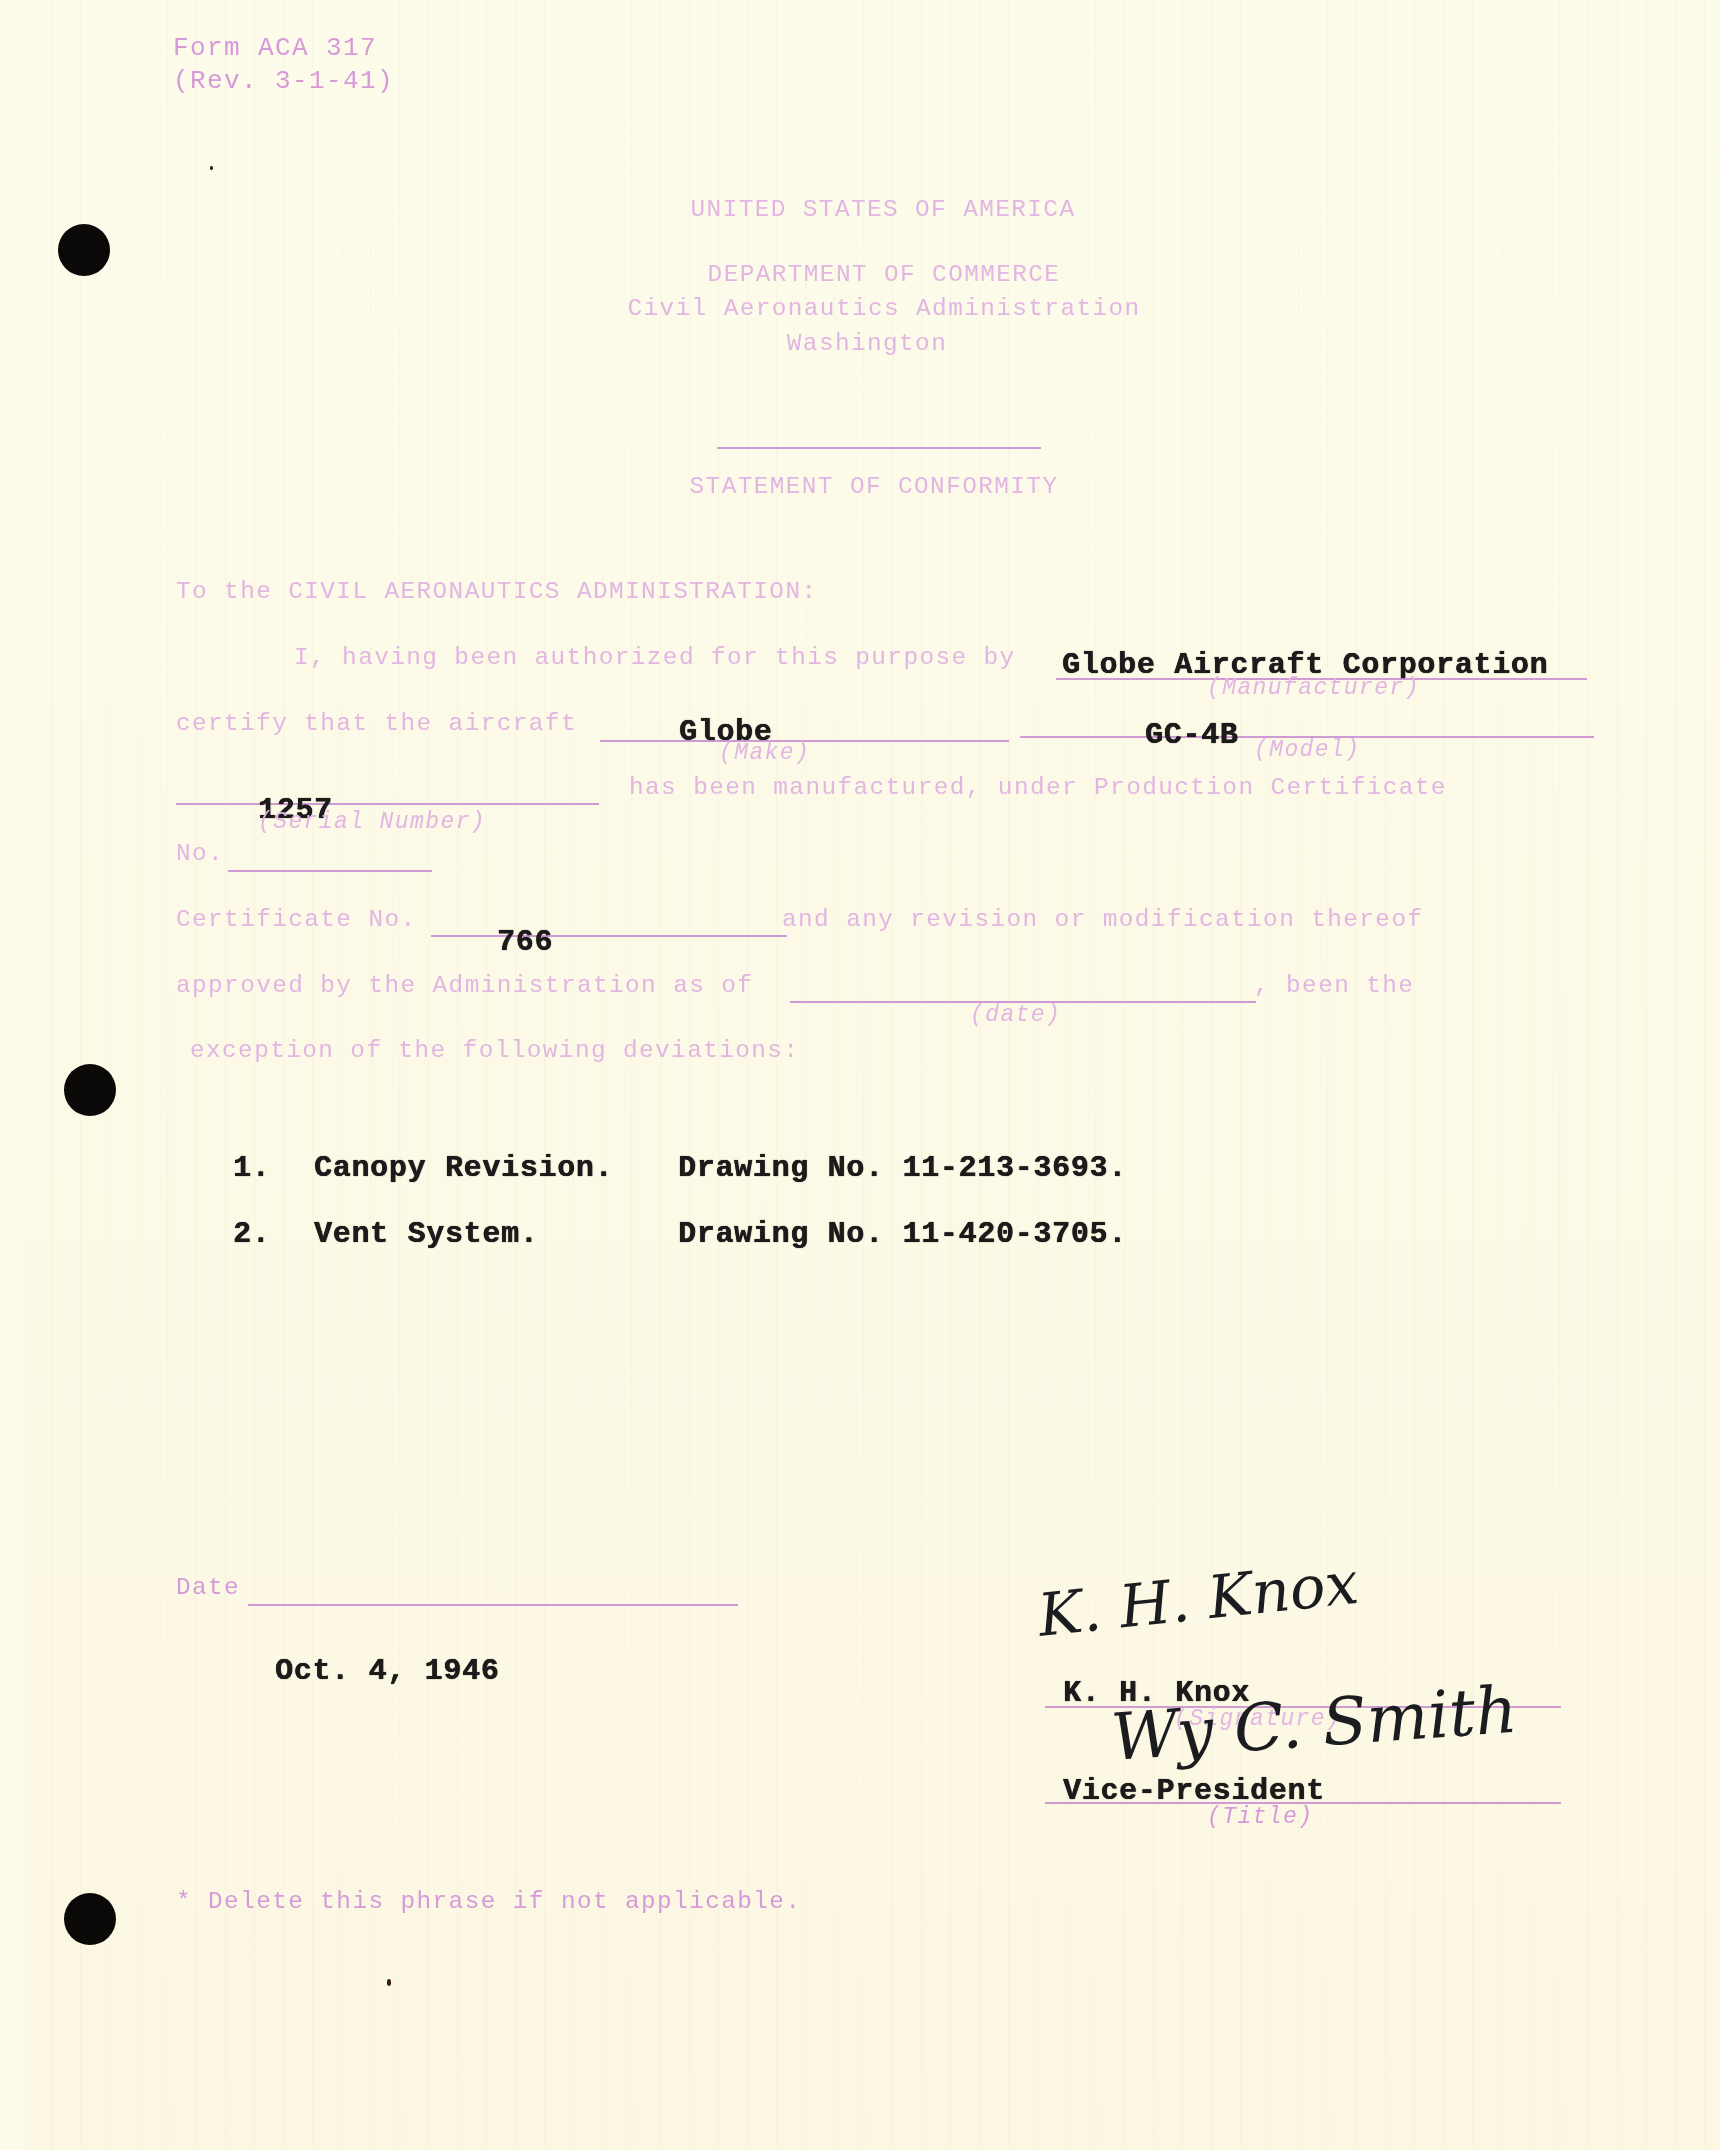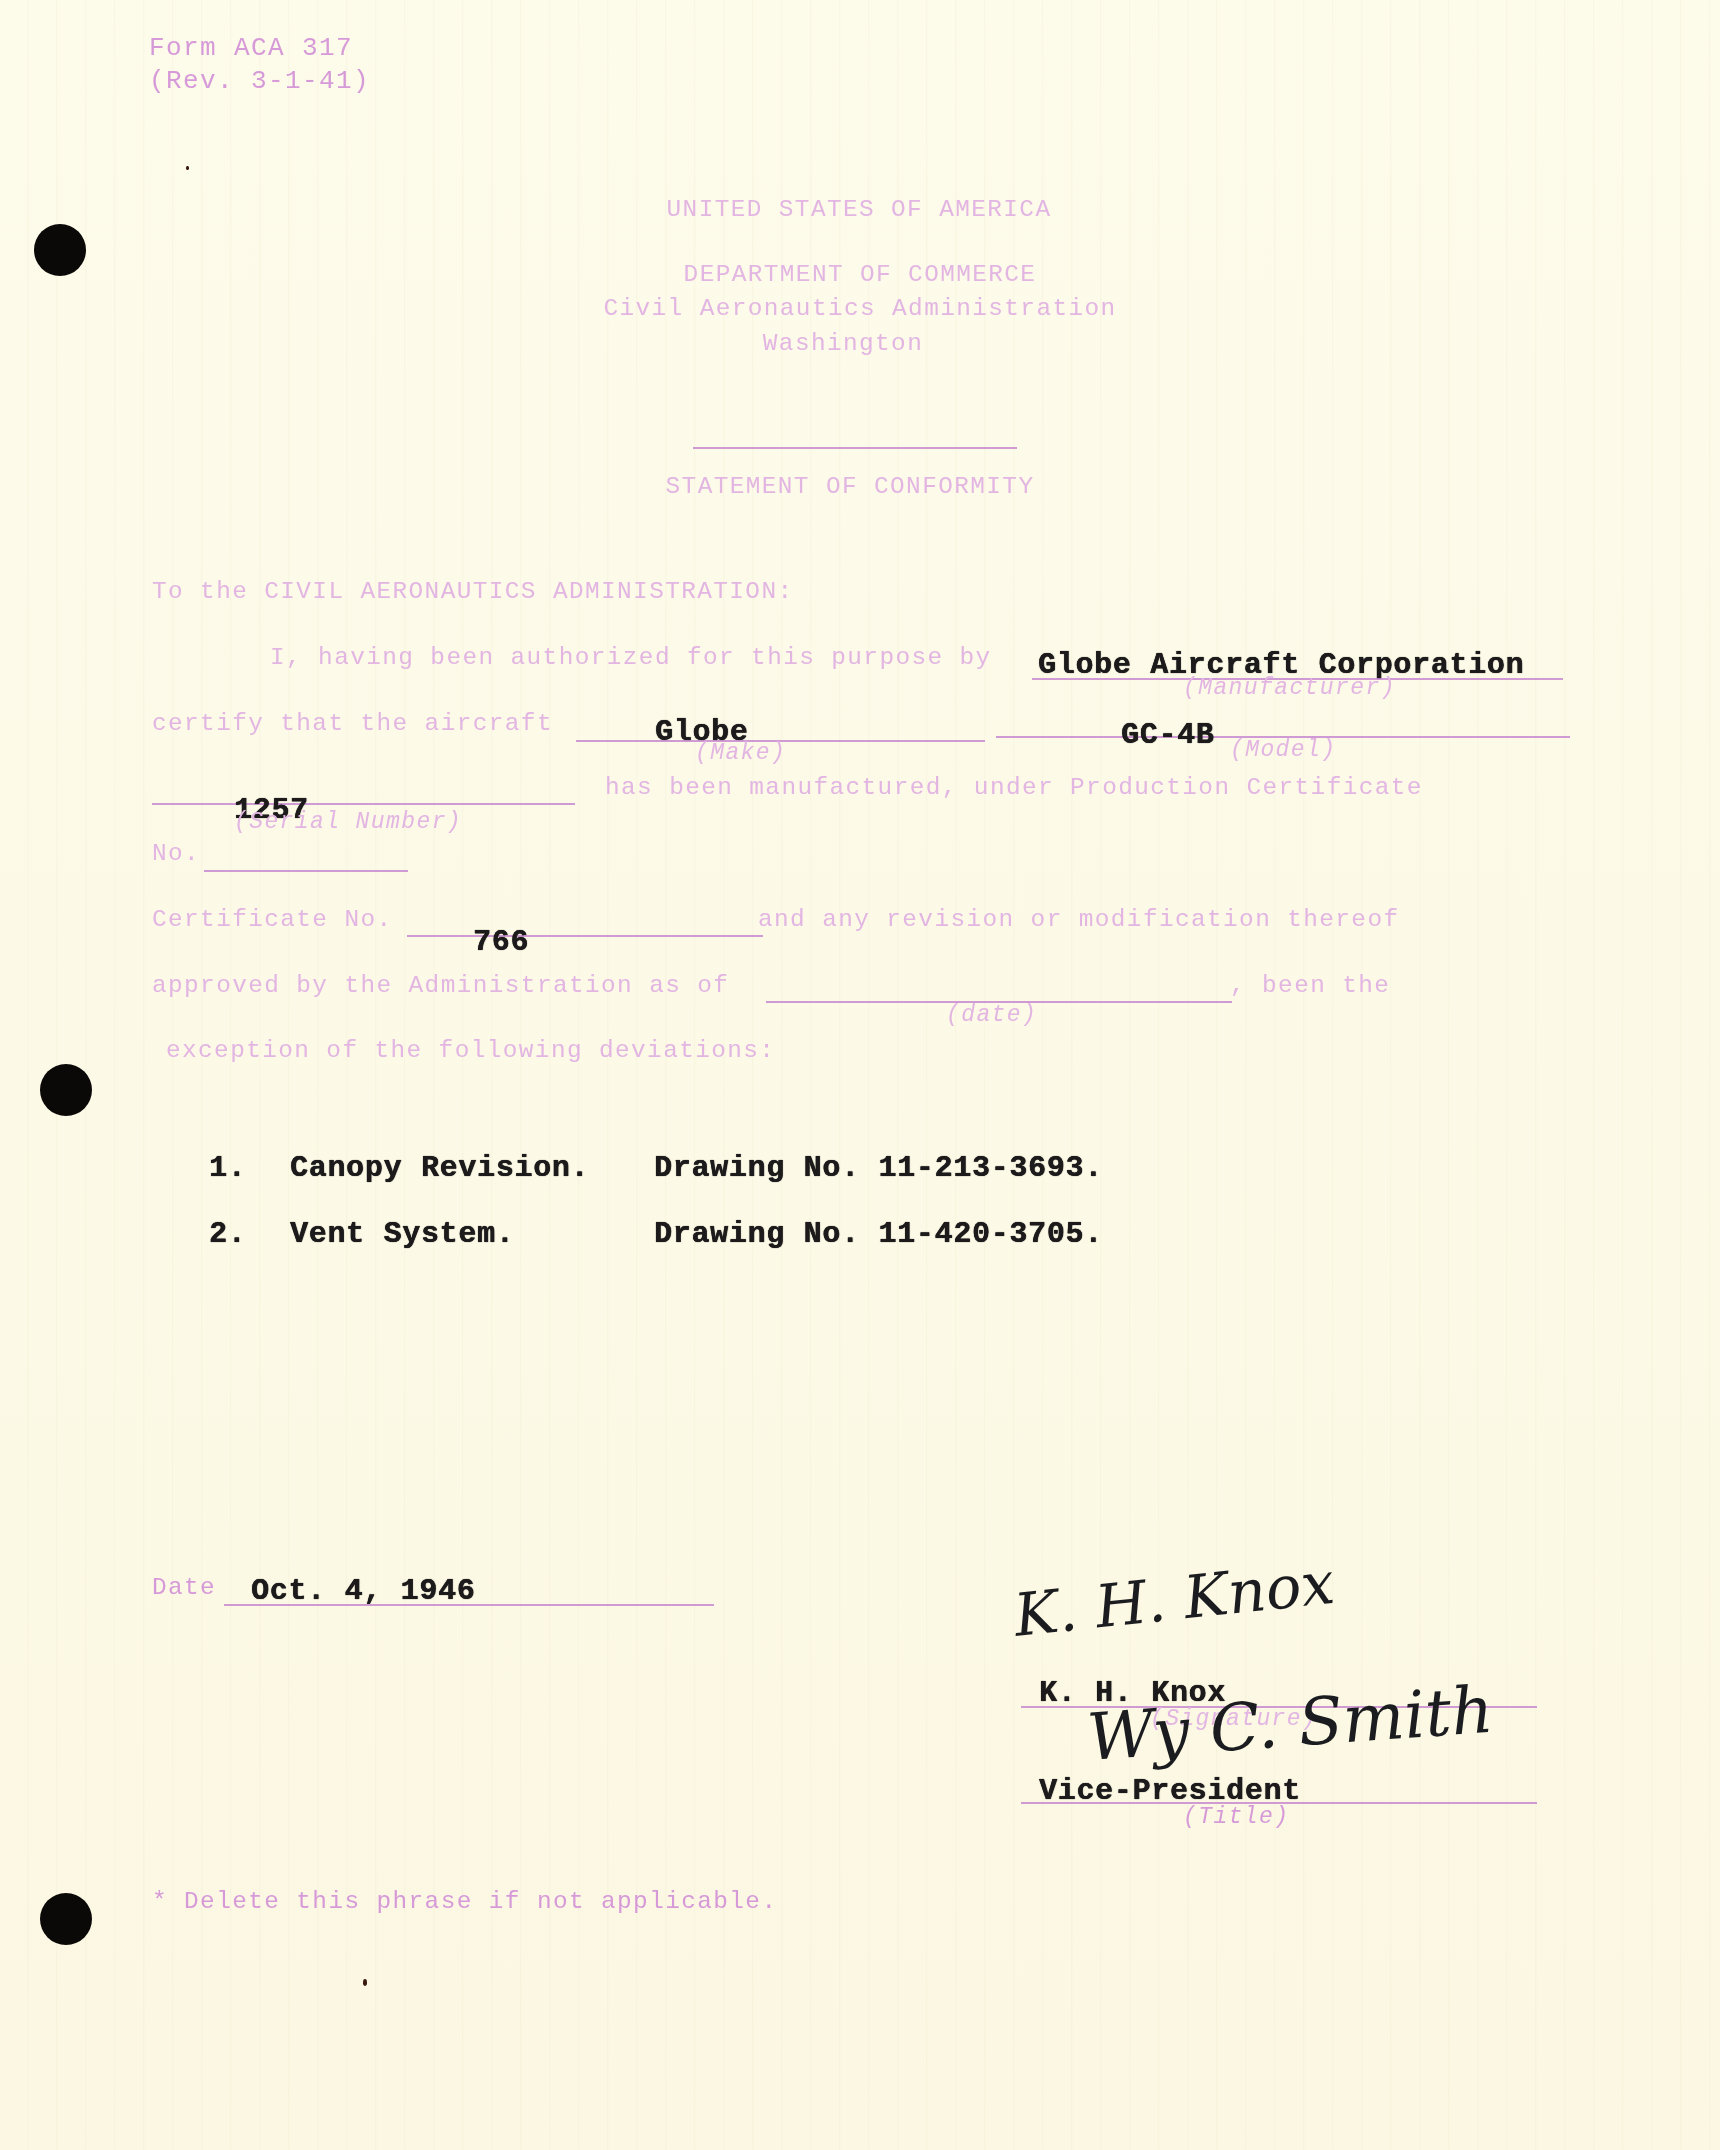--- a/index.html
+++ b/index.html
@@ -6,20 +6,21 @@
     body {
       width: 1721px; height: 2151px; position: relative; overflow: hidden;
       background: #fdfbe9;
       font-family: "Liberation Mono", "DejaVu Sans Mono", monospace;
     }
     .page {
       position: absolute; inset: 0;
       background:
         repeating-linear-gradient(90deg, rgba(230,225,190,0.0) 0px, rgba(230,225,190,0.0) 26.5px, rgba(225,220,180,0.18) 27px, rgba(230,225,190,0.0) 29px),
         linear-gradient(180deg, #fdfbea 0%, #fcf9e6 60%, #fbf7e2 100%);
+      margin-left: 24px;
     }
     .hole {
       position: absolute; width: 52px; height: 52px; border-radius: 50%;
       background: #0b0808;
     }
     .speck { position: absolute; width: 4.3px; height: 7.2px; background: #3b1a12; border-radius: 40%; }
 
     .purple {
       color: #d79ad9;
       position: absolute; white-space: pre;
@@ -109,21 +110,21 @@
       <div class="typed" style="left:654px; top:1151px;">Drawing No. 11-213-3693.</div>
     </div>
     <div>
       <div class="typed" style="left:209px; top:1217px;">2.</div>
       <div class="typed" style="left:290px; top:1217px;">Vent System.</div>
       <div class="typed" style="left:654px; top:1217px;">Drawing No. 11-420-3705.</div>
     </div>
   </div>
 
   <div class="purple" style="left:152px; top:1574px;">Date</div>
-  <div class="typed" style="left:251px; top:1574px;">Oct. 4, 1946</div>
+  <div class="typed" style="left:251px; top:1654px;">Oct. 4, 1946</div>
   <div class="line" style="left:224px; top:1604px; width:490px;"></div>
 
   <div class="sig" style="left:1018px; top:1581px; font-size:59px; transform:rotate(-6deg); transform-origin:left bottom;">K. H. Knox</div>
   <div class="typed" style="left:1039px; top:1676px;">K. H. Knox</div>
   <div class="line" style="left:1021px; top:1706px; width:516px;"></div>
   <div class="purple dim small" style="left:1150px; top:1706px;">(Signature)</div>
   <div class="sig" style="left:1090px; top:1700px; font-size:65px; transform:rotate(-4deg); transform-origin:left bottom;">Wy C. Smith</div>
 
   <div class="typed" style="left:1039px; top:1774px;">Vice-President</div>
   <div class="line" style="left:1021px; top:1802px; width:516px;"></div>

